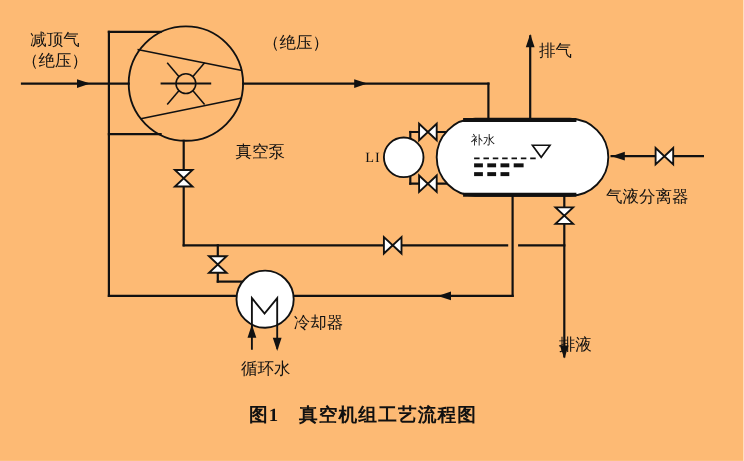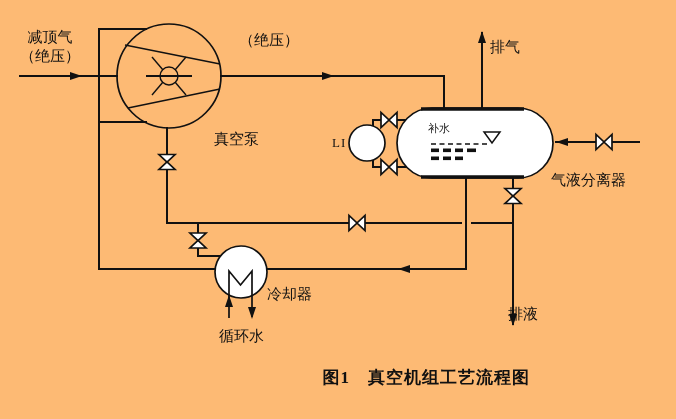--- a/index.html
+++ b/index.html
@@ -17,21 +17,21 @@
     font-size:15px;
     line-height:19px;
     color:#111111;
     white-space:nowrap;
   }
   .lbl.center{text-align:center;white-space:normal;}
   .lbl .row{display:block;}
   #caption{
     position:absolute;
     left:130px;top:366px;width:400px;
-    text-align:right;
+    text-align:center;
     font-size:17px;
     font-weight:bold;
     letter-spacing:1px;
   }
   #li-label{
     position:absolute;
     left:332px;top:135px;width:36px;
     font-size:13px;
     letter-spacing:1px;
   }

